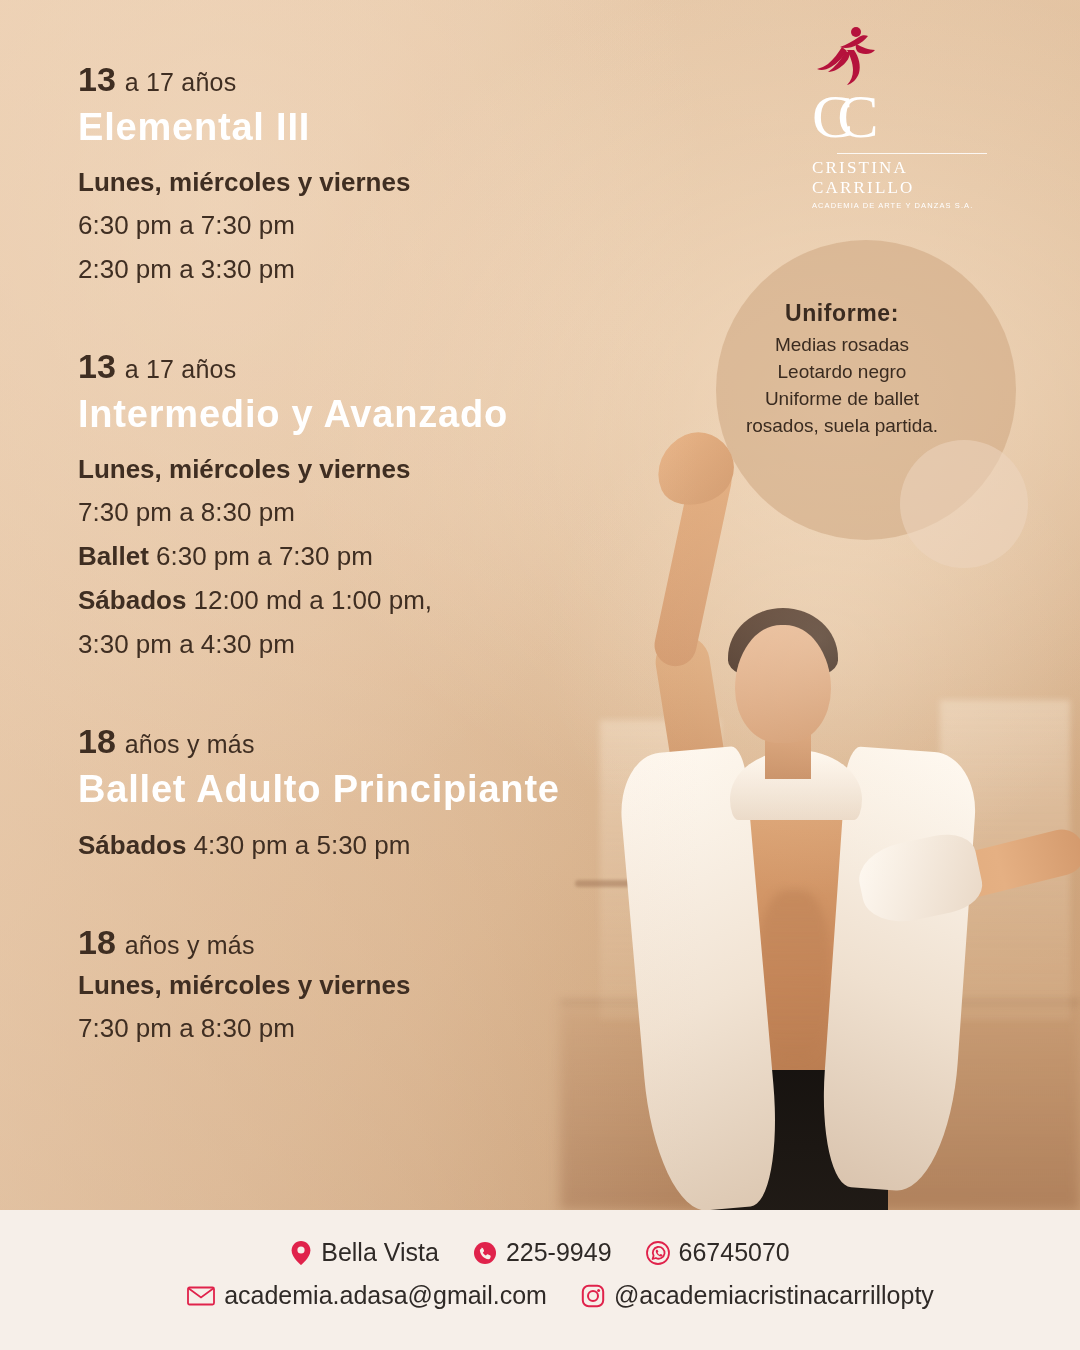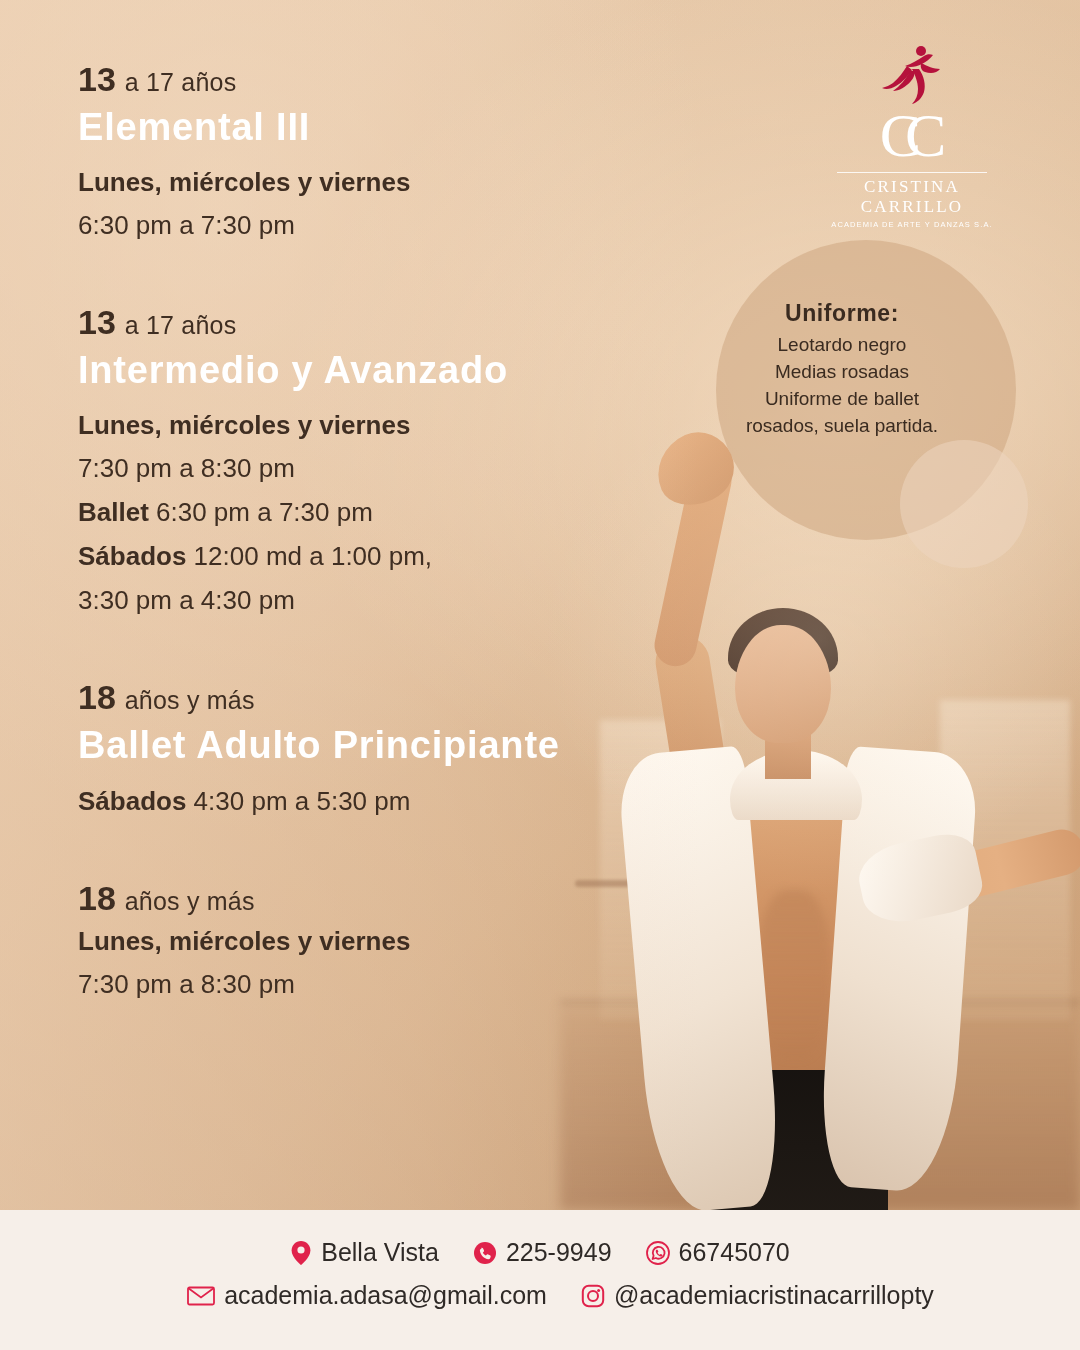--- a/index.html
+++ b/index.html
@@ -163,23 +163,22 @@
   .text-scrim {
     position: absolute;
     left: 0; top: 0; width: 700px; height: 1210px;
     background: linear-gradient(90deg, rgba(237,209,181,0.55) 0%, rgba(235,205,176,0.30) 60%, rgba(230,198,168,0.0) 100%);
   }
 
   
   .logo {
     position: absolute;
     right: 68px;
-    top: 42px;
+    top: 23px;
     width: 200px;
-    text-align: center;
     color: #ffffff;
   }
   .logo-dancer { height: 66px; }
   .logo-monogram {
     font-family: "Liberation Serif", serif;
     font-size: 62px;
     line-height: 62px;
     letter-spacing: -16px;
     color: #ffffff;
     margin-top: -4px;
@@ -350,36 +349,37 @@
     <div class="logo-monogram">CC</div>
     <div class="logo-rule"></div>
     <div class="logo-name">CRISTINA CARRILLO</div>
     <div class="logo-sub">ACADEMIA DE ARTE Y DANZAS S.A.</div>
   </div>
 
   <div class="bubble-main"></div>
   <div class="bubble-small"></div>
   <div class="bubble-text">
     <div class="bubble-title">Uniforme:</div>
+    <div>Medias rosadas</div>
     <div>Leotardo negro</div>
-    <div>Medias rosadas</div>
     <div>Uniforme de ballet</div>
     <div>rosados, suela partida.</div>
   </div>
 
   <div class="schedule">
 
     <div class="block">
       <div class="age-line">
         <span class="age-num">13</span>
         <span class="age-rest">a 17 años</span>
       </div>
       <div class="level-name">Elemental III</div>
       <div class="days">Lunes, miércoles  y viernes</div>
       <div class="times">6:30 pm a 7:30 pm</div>
+      <div class="times">2:30 pm a 3:30 pm</div>
     </div>
 
     <div class="block">
       <div class="age-line">
         <span class="age-num">13</span>
         <span class="age-rest">a 17 años</span>
       </div>
       <div class="level-name">Intermedio y Avanzado</div>
       <div class="days">Lunes, miércoles y viernes</div>
       <div class="times">7:30 pm a 8:30 pm</div>

